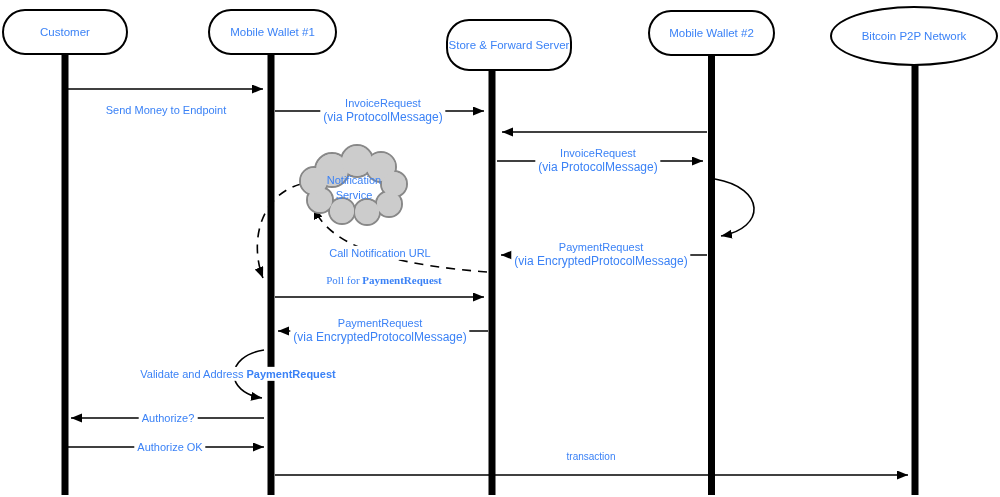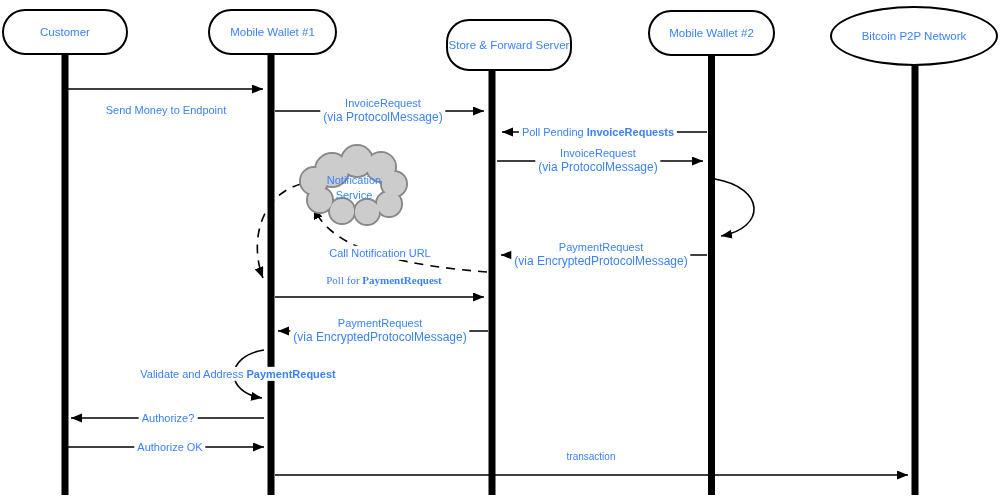--- a/index.html
+++ b/index.html
@@ -104,23 +104,20 @@
     <span>Service</span>
   </div>
 
   <div class="msg-label" style="left:166px;top:89px;margin-top:21px;">Send Money to Endpoint</div>
 
   <div class="msg-label" style="left:383px;top:111px;">
     <span class="msg-main">InvoiceRequest</span>
     <span class="msg-sub">(via ProtocolMessage)</span>
   </div>
 
-  <div class="msg-label" style="left:598px;top:132px;">
-    <span>Poll Pending </span><span class="b">InvoiceRequests</span>
-  </div>
 
   <div class="msg-label" style="left:598px;top:161px;">
     <span class="msg-main">InvoiceRequest</span>
     <span class="msg-sub">(via ProtocolMessage)</span>
   </div>
 
 
   <div class="msg-label" style="left:601px;top:255px;">
     <span class="msg-main">PaymentRequest</span>
     <span class="msg-sub">(via EncryptedProtocolMessage)</span>

